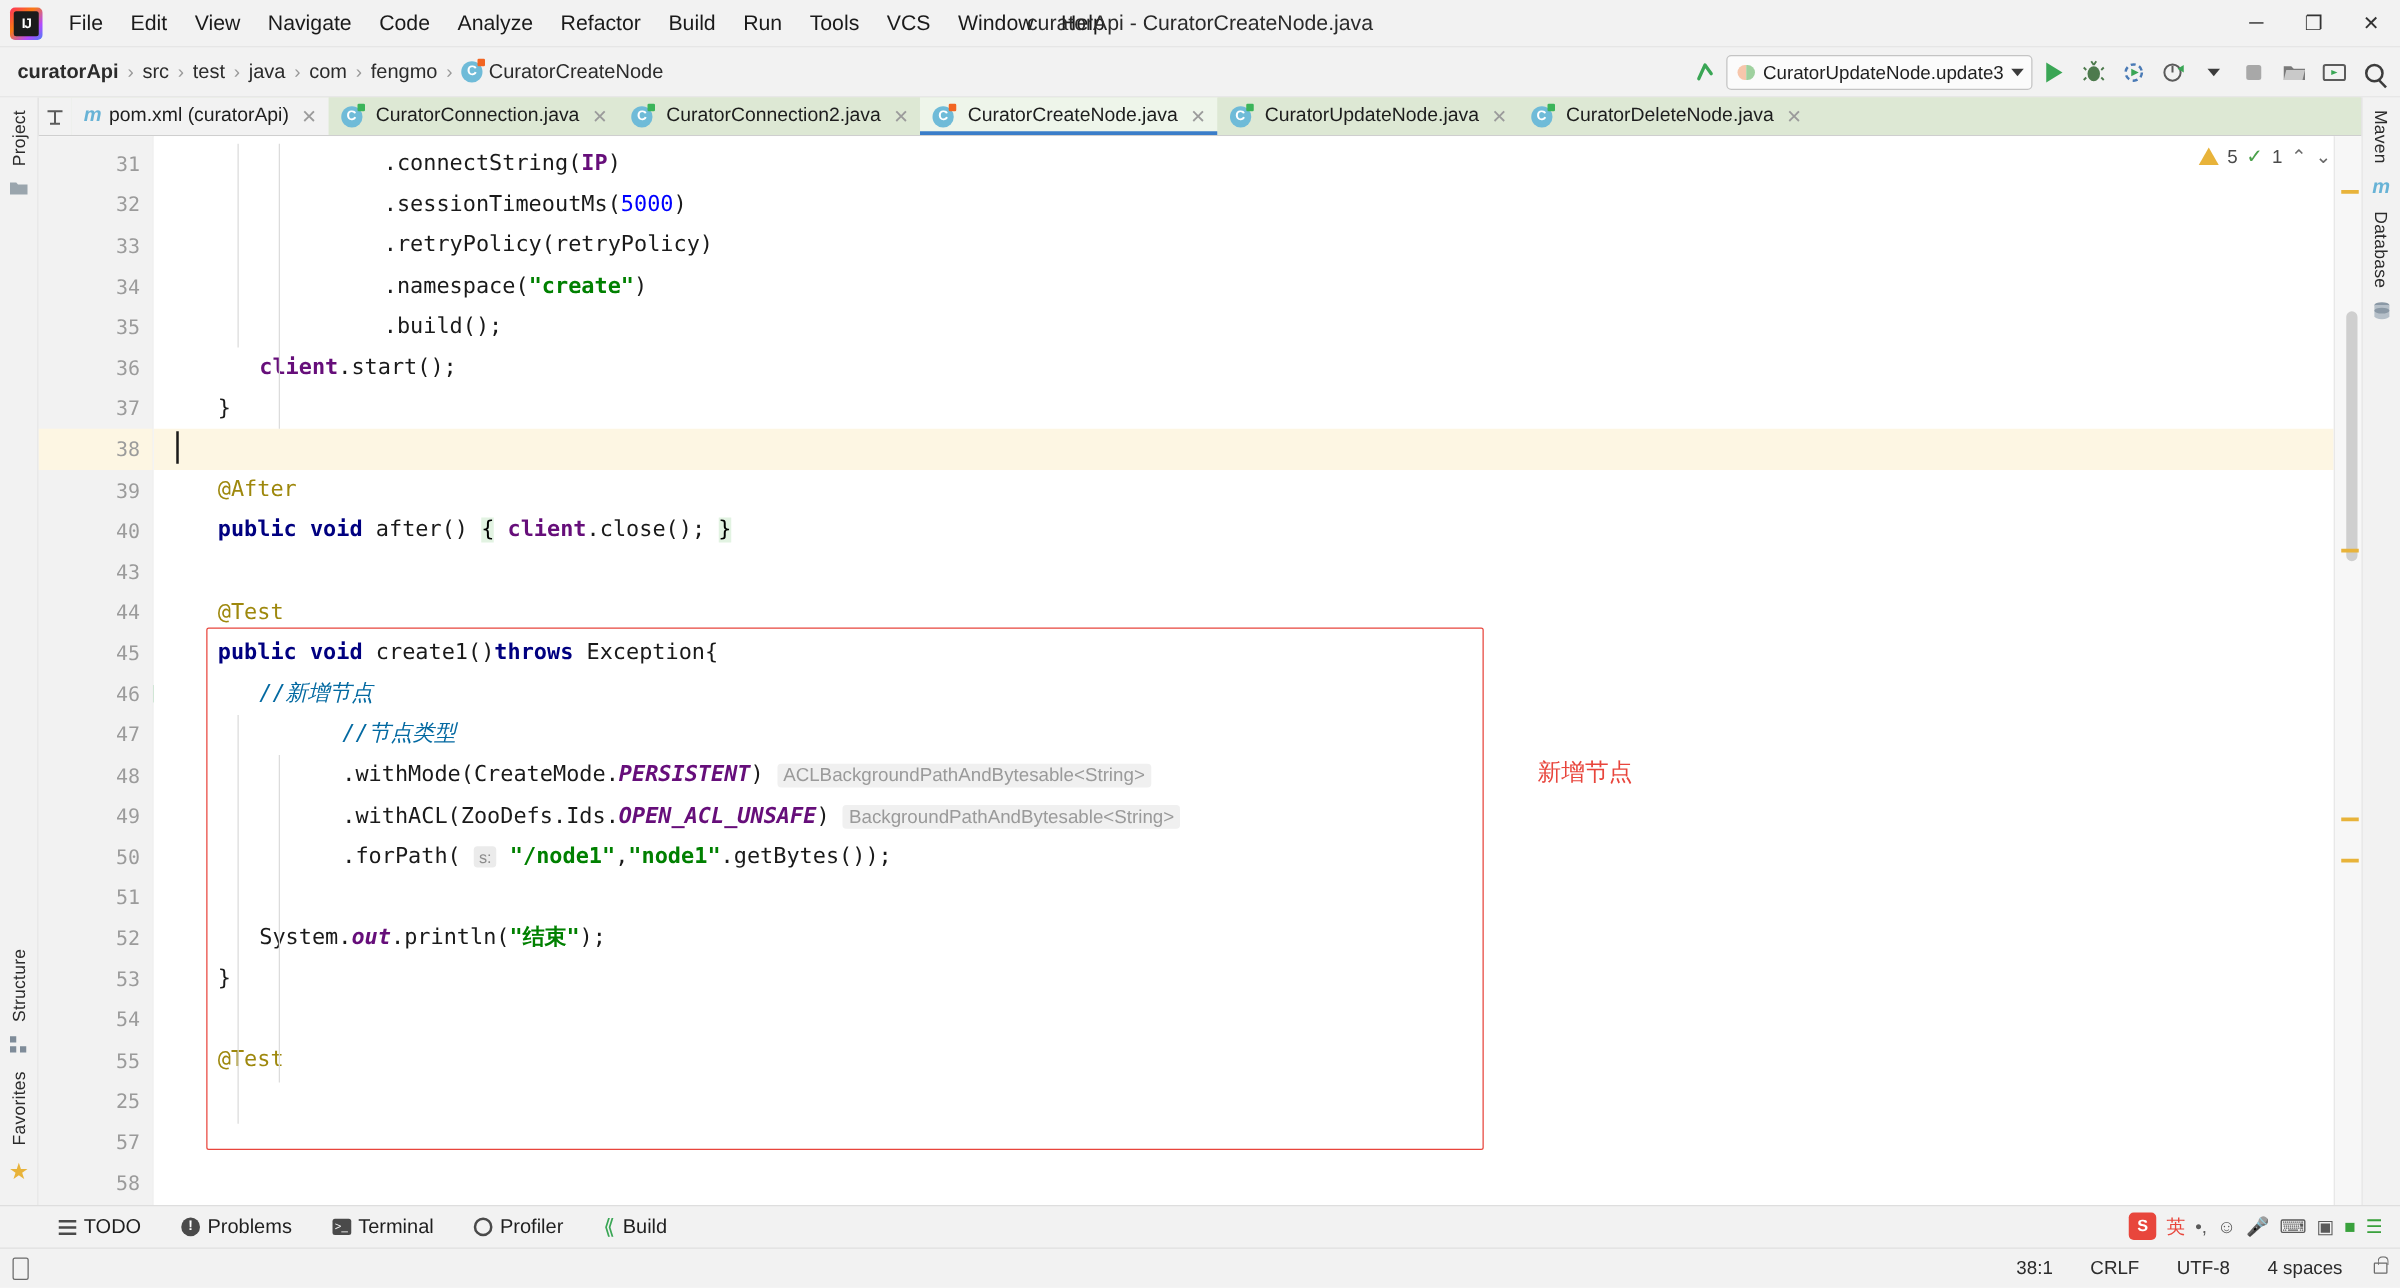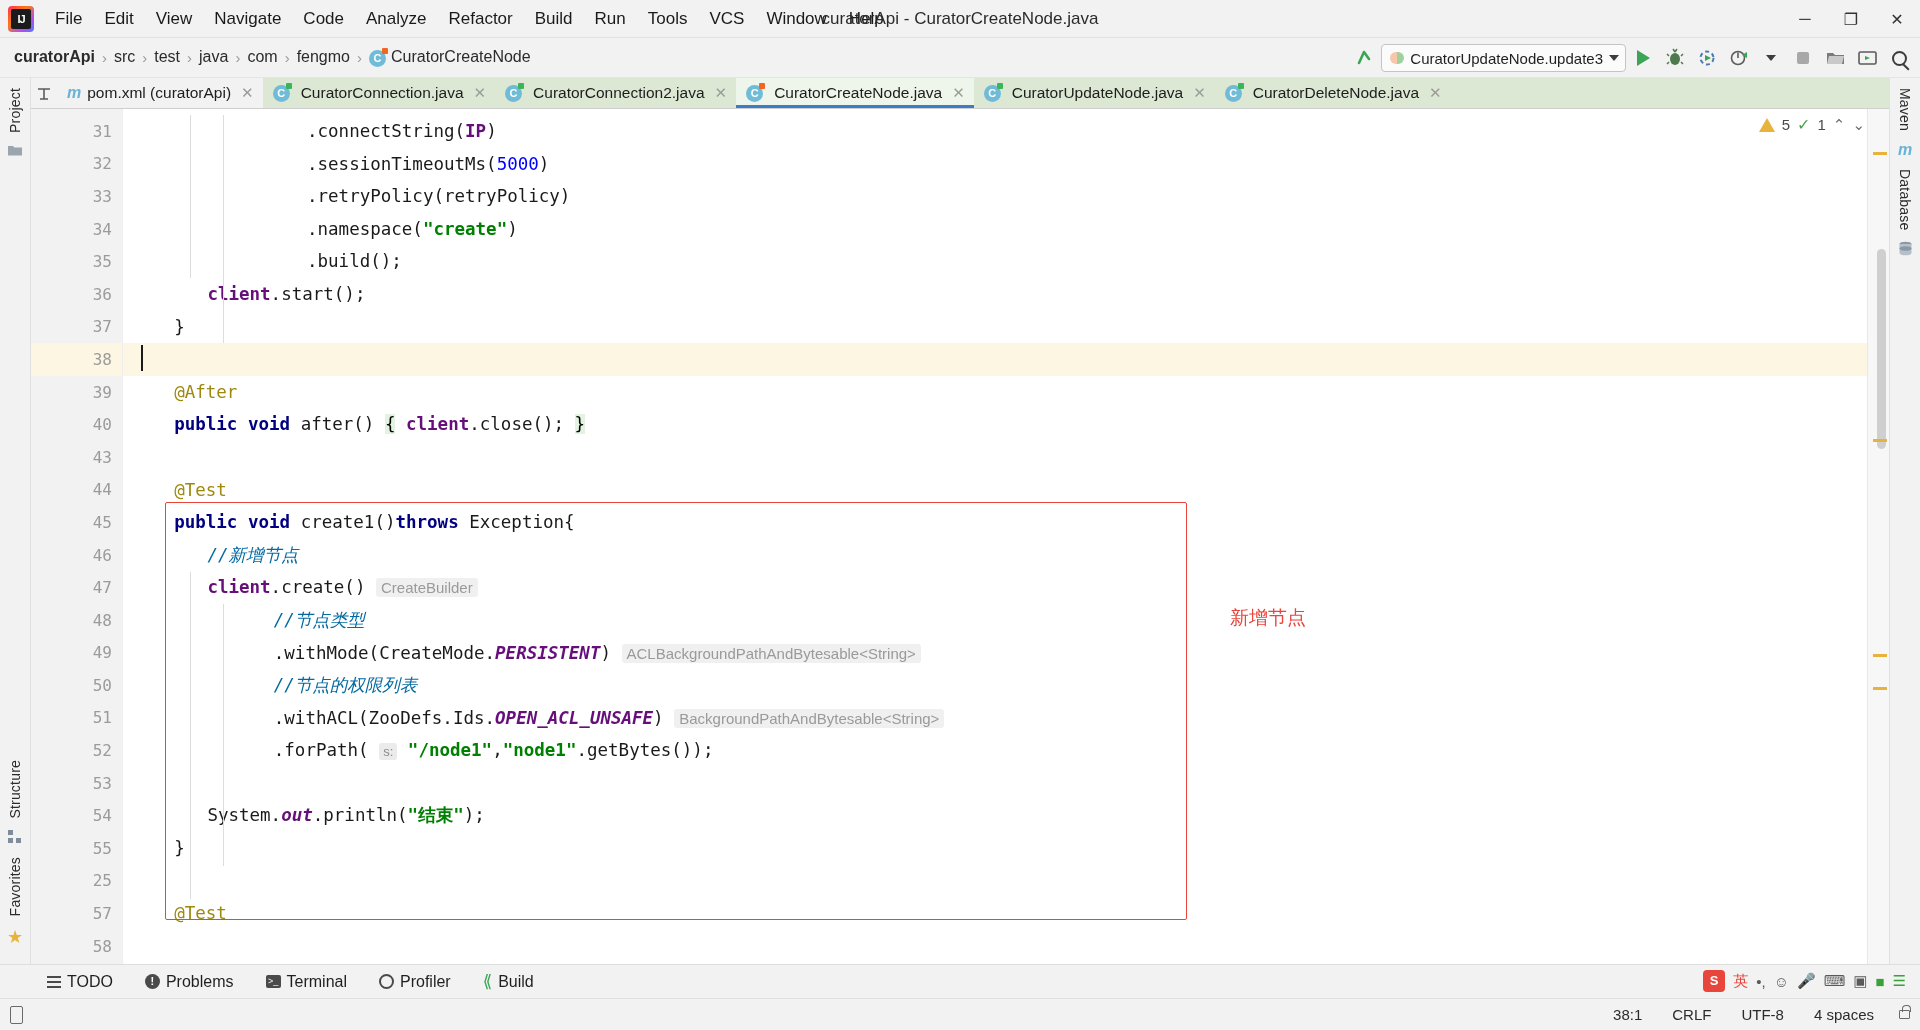--- a/index.html
+++ b/index.html
@@ -450,24 +450,22 @@
           <div class="cline" style="padding-left: 184px;"><span><span class="plain">.build();</span></span></div>
           <div class="cline" style="padding-left: 84.4px;"><span><span class="field">client</span><span class="plain">.start();</span></span></div>
           <div class="cline" style="padding-left: 51.2px;"><span><span class="plain">}</span></span></div>
           <div class="cline hl"><span></span></div>
           <div class="cline" style="padding-left: 51.2px;"><span><span class="anno">@After</span></span></div>
           <div class="cline" style="padding-left: 51.2px;"><span><span class="kw">public void</span><span class="plain"> after() </span><span class="brmatch">{</span><span class="plain"> </span><span class="field">client</span><span class="plain">.close(); </span><span class="brmatch">}</span></span></div>
           <div class="cline"><span></span></div>
           <div class="cline" style="padding-left: 51.2px;"><span><span class="anno">@Test</span></span></div>
           <div class="cline" style="padding-left: 51.2px;"><span><span class="kw">public void</span><span class="plain"> create1()</span><span class="kw">throws</span><span class="plain"> Exception{</span></span></div>
           <div class="cline" style="padding-left: 84.4px;"><span><span class="cmt">//新增节点</span></span></div>
-          <div class="cline" style="padding-left: 84.4px;"><span><span class="field">client</span><span class="plain">.create()</span> <span class="hint">CreateBuilder</span></span></div>
           <div class="cline" style="padding-left: 150.8px;"><span><span class="cmt">//节点类型</span></span></div>
           <div class="cline" style="padding-left: 150.8px;"><span><span class="plain">.withMode(CreateMode.</span><span class="statf">PERSISTENT</span><span class="plain">)</span> <span class="hint">ACLBackgroundPathAndBytesable&lt;String&gt;</span></span></div>
-          <div class="cline" style="padding-left: 150.8px;"><span><span class="cmt">//节点的权限列表</span></span></div>
           <div class="cline" style="padding-left: 150.8px;"><span><span class="plain">.withACL(ZooDefs.Ids.</span><span class="statf">OPEN_ACL_UNSAFE</span><span class="plain">)</span> <span class="hint">BackgroundPathAndBytesable&lt;String&gt;</span></span></div>
           <div class="cline" style="padding-left: 150.8px;"><span><span class="plain">.forPath(</span> <span class="phint">s:</span> <span class="str">"/node1"</span><span class="plain">,</span><span class="str">"node1"</span><span class="plain">.getBytes());</span></span></div>
           <div class="cline"><span></span></div>
           <div class="cline" style="padding-left: 84.4px;"><span><span class="plain">System.</span><span class="statf">out</span><span class="plain">.println(</span><span class="str">"结束"</span><span class="plain">);</span></span></div>
           <div class="cline" style="padding-left: 51.2px;"><span><span class="plain">}</span></span></div>
           <div class="cline"><span></span></div>
           <div class="cline" style="padding-left: 51.2px;"><span><span class="anno">@Test</span></span></div>
 
           <div class="indent-guide" style="left:100px; top:6px; height:228px;"></div>
           <div class="indent-guide" style="left:67px; top:6px; height:163px;"></div>

